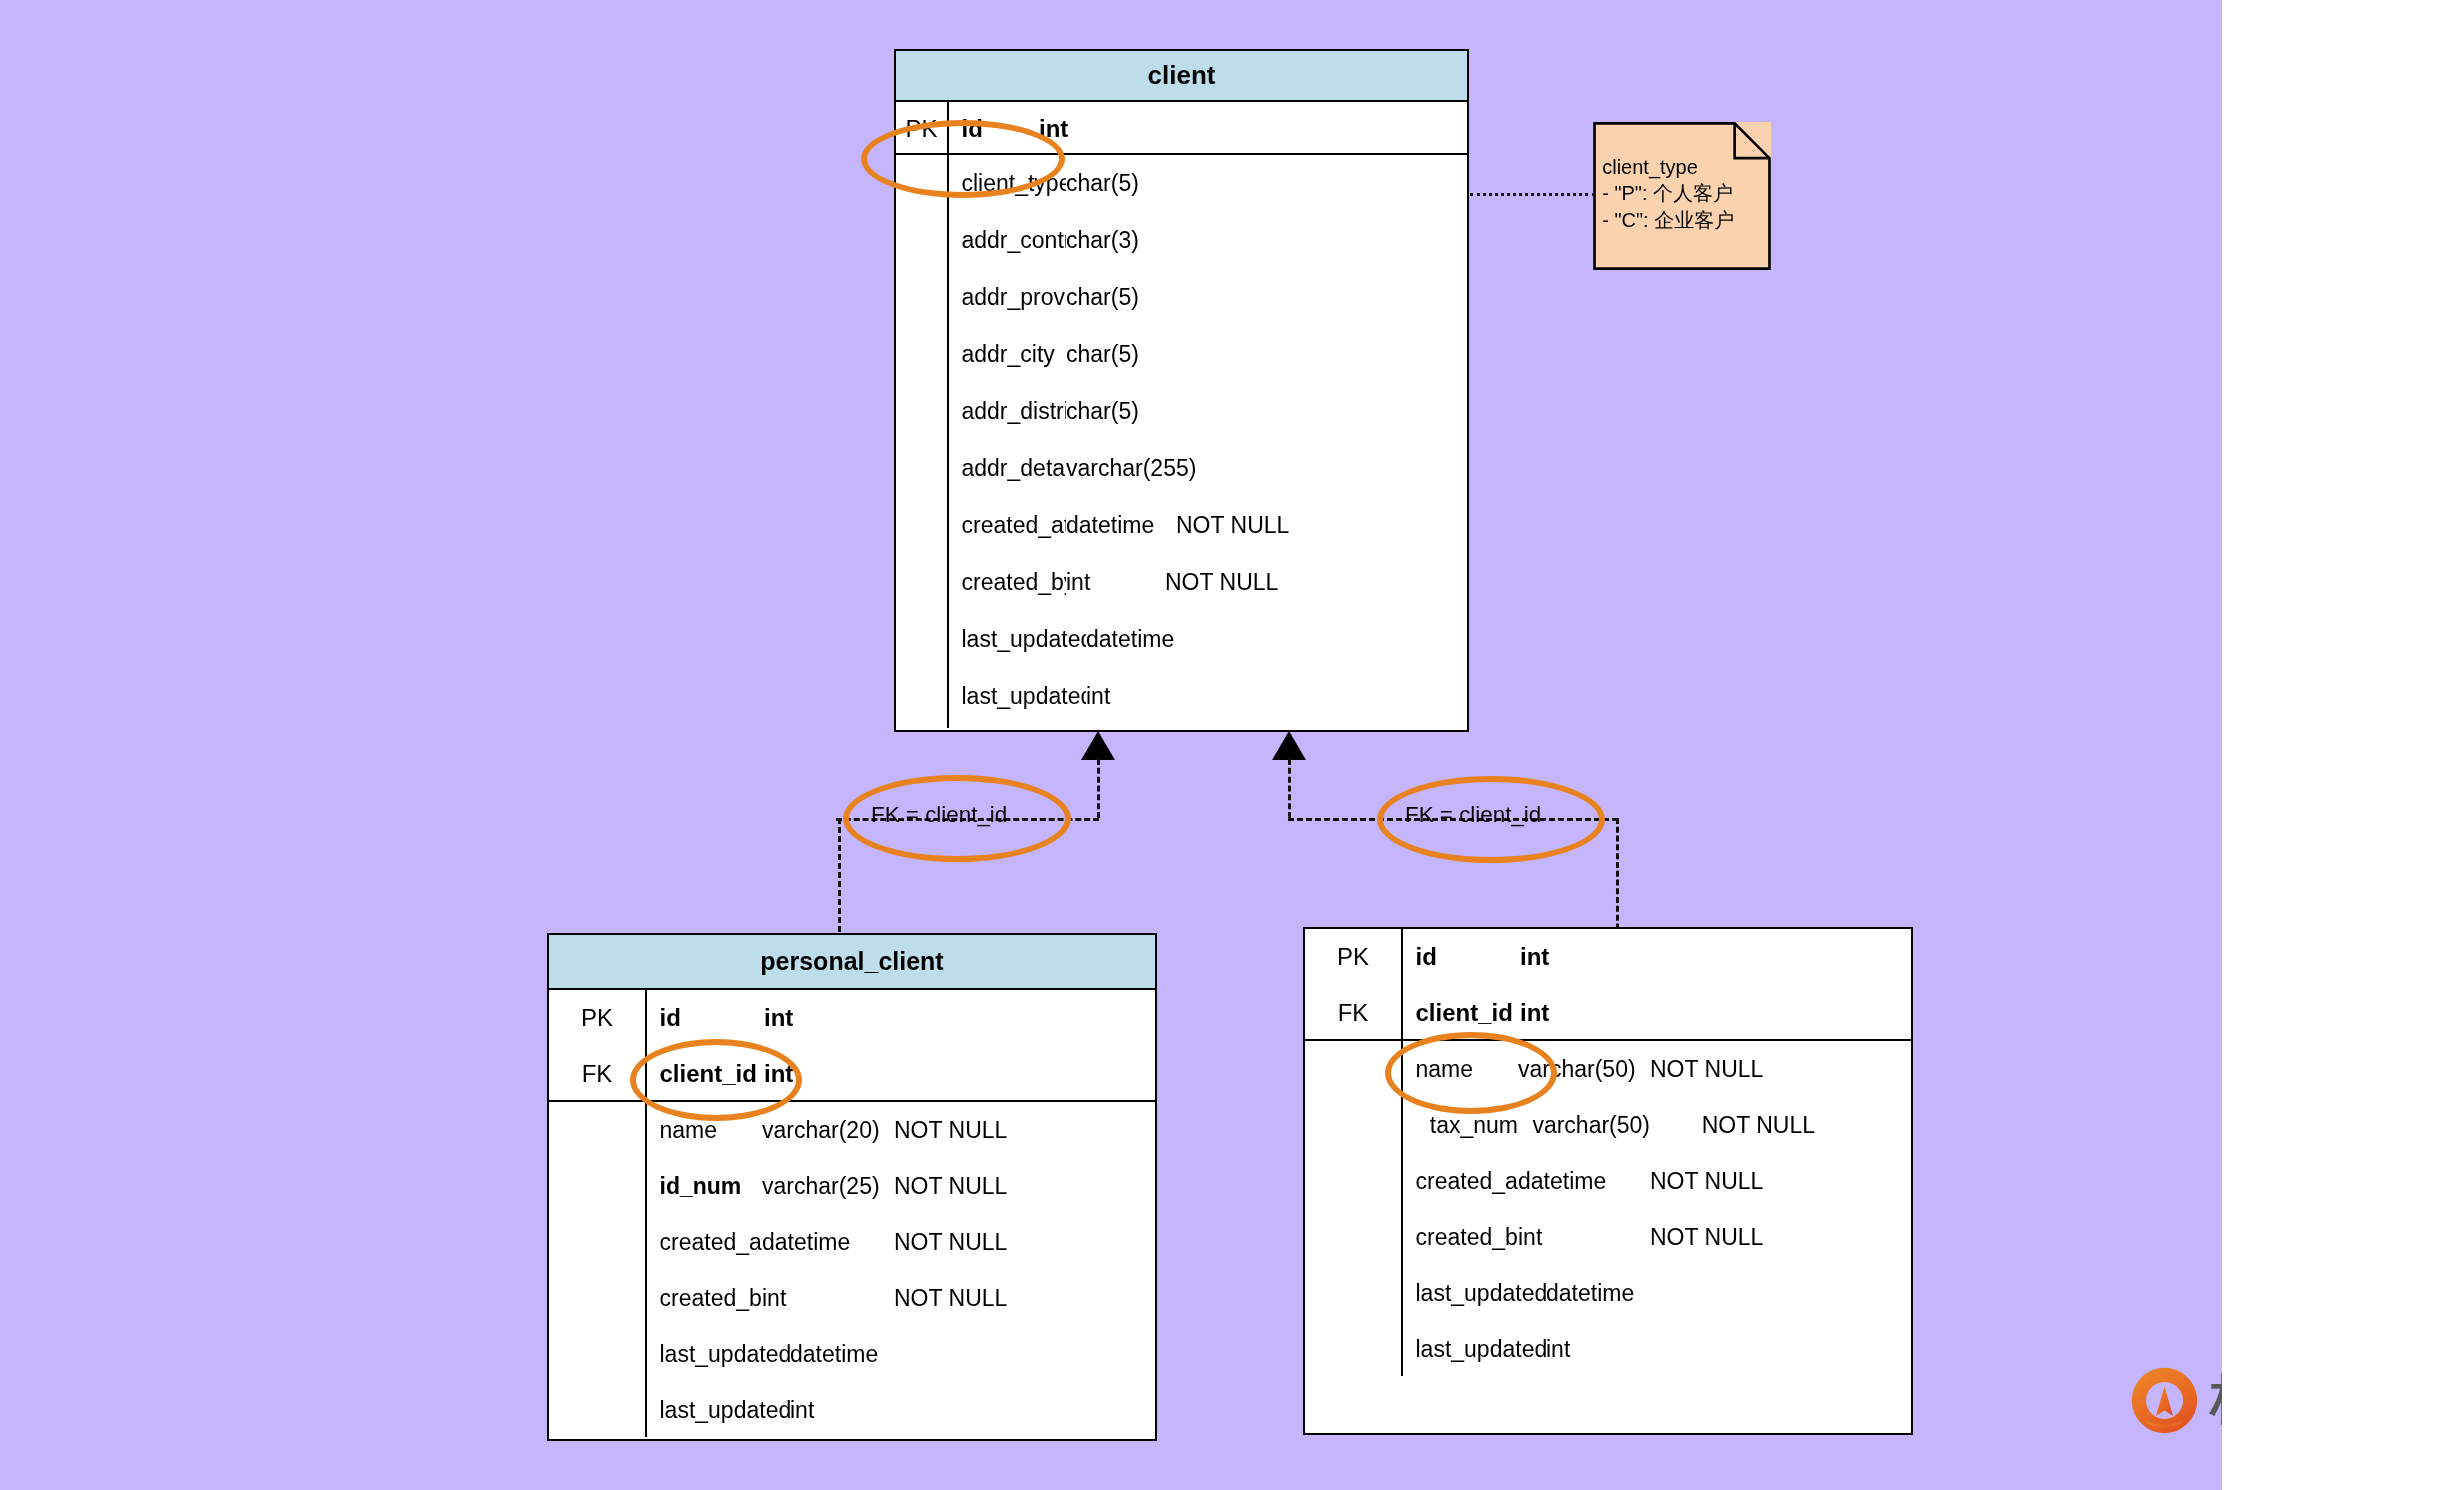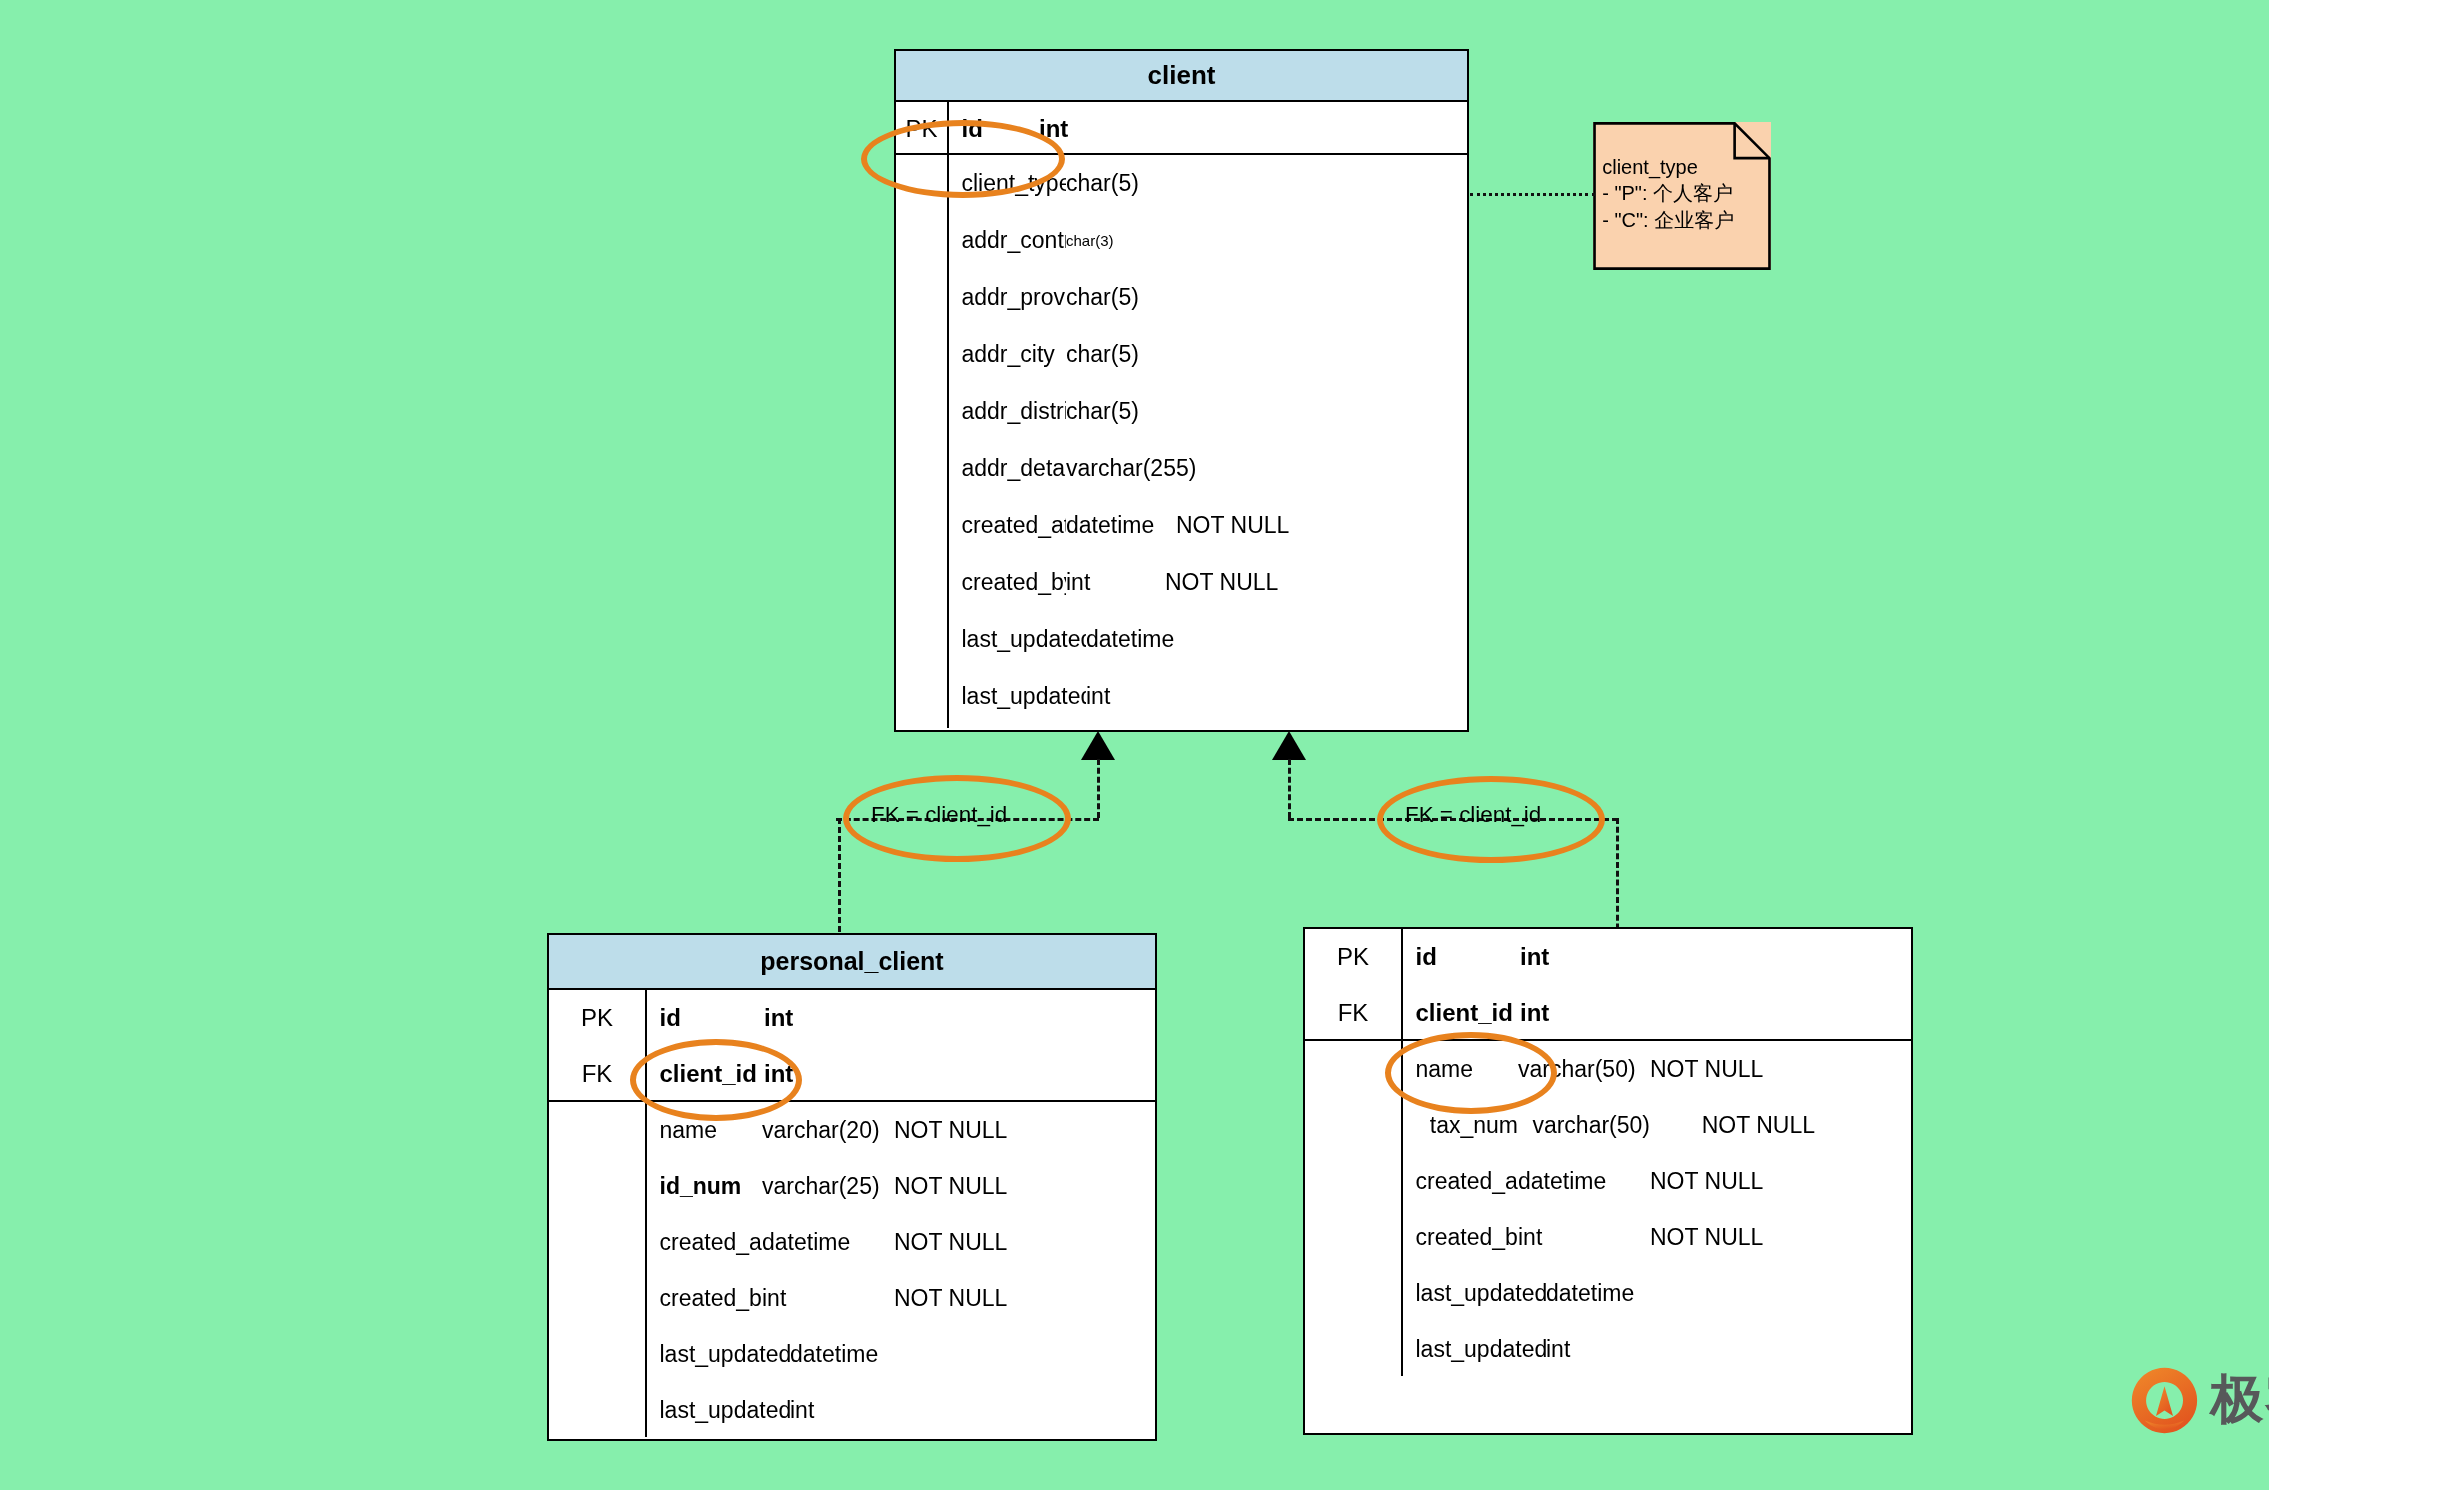--- a/index.html
+++ b/index.html
@@ -7,23 +7,22 @@
     padding: 0;
     background: #ffffff;
   }
   body {
     font-family: "Liberation Sans", sans-serif;
   }
   #canvas {
     position: relative;
     width: 2222px;
     height: 1491px;
-    background: #86efac;
+    background: #c4b5fd;
     overflow: hidden;
-    padding-left: 47px;
   }
 
   
   .table-box {
     position: absolute;
     box-sizing: border-box;
     border: 2.6px solid #000000;
     background: #ffffff;
   }
   .table-header {
@@ -181,21 +180,21 @@
 
       <div class="row" style="height:57px;">
         <div class="cell-key" style="width:51px;"></div>
         <div class="cell-name" style="width:119px; padding-left:14.5px; font-size:23px;">client_type</div>
         <div class="cell-type" style="width:175px; font-size:23px;">char(5)</div>
         <div class="cell-null" style="width:158px; font-size:23px;"></div>
       </div>
       <div class="row" style="height:57px;">
         <div class="cell-key" style="width:51px;"></div>
         <div class="cell-name" style="width:119px; padding-left:14.5px; font-size:23px;">addr_contry</div>
-        <div class="cell-type" style="width:175px; font-size:15px;">char(3)</div>
+        <div class="cell-type" style="width:175px; font-size:23px;">char(3)</div>
         <div class="cell-null" style="width:158px; font-size:23px;"></div>
       </div>
       <div class="row" style="height:57px;">
         <div class="cell-key" style="width:51px;"></div>
         <div class="cell-name" style="width:119px; padding-left:14.5px; font-size:23px;">addr_province</div>
         <div class="cell-type" style="width:175px; font-size:23px;">char(5)</div>
         <div class="cell-null" style="width:158px; font-size:23px;"></div>
       </div>
       <div class="row" style="height:57px;">
         <div class="cell-key" style="width:51px;"></div>

